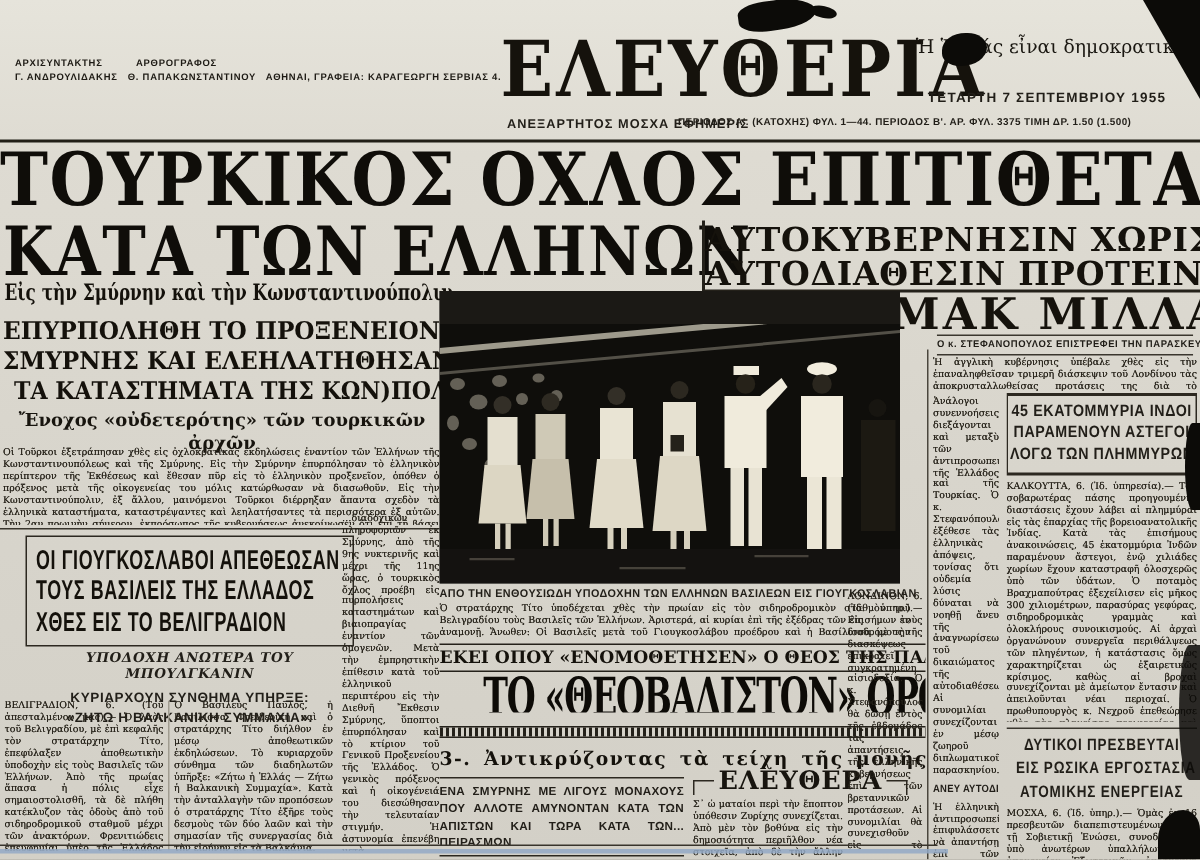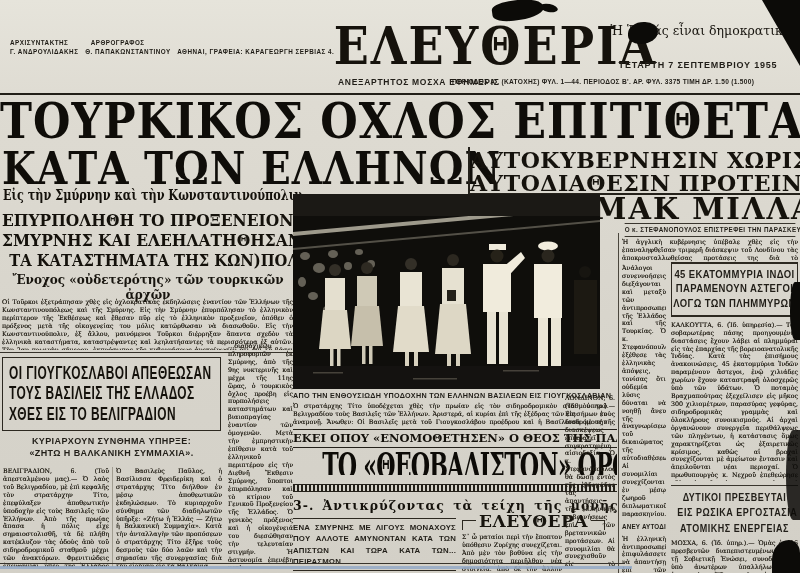--- a/index.html
+++ b/index.html
@@ -113,26 +113,27 @@
 
   <div class="abs" style="left:2px;top:210px;width:292px;">
     <div class="deck nowrap">ΕΠΥΡΠΟΛΗΘΗ ΤΟ ΠΡΟΞΕΝΕΙΟΝ ΤΗΣ</div>
     <div class="deck nowrap">ΣΜΥΡΝΗΣ ΚΑΙ ΕΛΕΗΛΑΤΗΘΗΣΑΝ</div>
     <div class="deck nowrap" style="transform:scale(.95,1.05);transform-origin:center top;">ΤΑ ΚΑΤΑΣΤΗΜΑΤΑ ΤΗΣ ΚΩΝ)ΠΟΛΕΩΣ</div>
     <div class="deck-kicker">Ἔνοχος «οὐδετερότης» τῶν τουρκικῶν ἀρχῶν</div>
   </div>
   <div class="abs tx" style="left:2px;top:298px;width:291px;height:52px;">Οἱ Τοῦρκοι ἐξετράπησαν χθὲς εἰς ὀχλοκρατικὰς ἐκδηλώσεις ἐναντίον τῶν Ἑλλήνων τῆς Κωνσταντινουπόλεως καὶ τῆς Σμύρνης. Εἰς τὴν Σμύρνην ἐπυρπόλησαν τὸ ἑλληνικὸν περίπτερον τῆς Ἐκθέσεως καὶ ἔθεσαν πῦρ εἰς τὸ ἑλληνικὸν προξενεῖον, ὁπόθεν ὁ πρόξενος μετὰ τῆς οἰκογενείας του μόλις κατώρθωσαν νὰ διασωθοῦν. Εἰς τὴν Κωνσταντινούπολιν, ἐξ ἄλλου, μαινόμενοι Τοῦρκοι διέρρηξαν ἅπαντα σχεδὸν τὰ ἑλληνικὰ καταστήματα, καταστρέψαντες καὶ λεηλατήσαντες τὰ περισσότερα ἐξ αὐτῶν. Τὴν 2αν πρωινὴν σήμερον, ἐκπρόσωπος τῆς κυβερνήσεως ἀνεκοίνωσεν ὅτι ἐπὶ τῇ βάσει ὑπευθύνων διαβεβαιώσεων ἀποκατεστάθη ἡ τάξις.</div>
   <div class="hr" style="left:0;top:352px;width:293px;"></div>
 
-  <div class="abs" style="left:2px;top:357px;width:219px;">
+  <div class="abs" style="left:17px;top:357px;width:219px;">
     <div class="bel-box">
       <div class="bel-line">ΟΙ ΓΙΟΥΓΚΟΣΛΑΒΟΙ ΑΠΕΘΕΩΣΑΝ</div>
       <div class="bel-line">ΤΟΥΣ ΒΑΣΙΛΕΙΣ ΤΗΣ ΕΛΛΑΔΟΣ</div>
       <div class="bel-line">ΧΘΕΣ ΕΙΣ ΤΟ ΒΕΛΙΓΡΑΔΙΟΝ</div>
     </div>
+    <div class="bel-sub1" style="margin-top:3px;">ΥΠΟΔΟΧΗ ΑΝΩΤΕΡΑ ΤΟΥ ΜΠΟΥΛΓΚΑΝΙΝ</div>
     <div class="bel-sub2" style="margin-top:4px;">ΚΥΡΙΑΡΧΟΥΝ ΣΥΝΘΗΜΑ ΥΠΗΡΞΕ:</div>
     <div class="bel-sub2">«ΖΗΤΩ Η ΒΑΛΚΑΝΙΚΗ ΣΥΜΜΑΧΙΑ».</div>
   </div>
   <div class="abs twocol" style="left:3px;top:467px;width:219px;height:100px;overflow:hidden;">
     <div class="tx">ΒΕΛΙΓΡΑΔΙΟΝ, 6. (Τοῦ ἀπεσταλμένου μας).— Ὁ λαὸς τοῦ Βελιγραδίου, μὲ ἐπὶ κεφαλῆς τὸν στρατάρχην Τίτο, ἐπεφύλαξεν ἀποθεωτικὴν ὑποδοχὴν εἰς τοὺς Βασιλεῖς τῶν Ἑλλήνων. Ἀπὸ τῆς πρωίας ἅπασα ἡ πόλις εἶχε σημαιοστολισθῆ, τὰ δὲ πλήθη κατέκλυζον τὰς ὁδοὺς ἀπὸ τοῦ σιδηροδρομικοῦ σταθμοῦ μέχρι τῶν ἀνακτόρων. Φρενιτιώδεις ἐπευφημίαι ὑπὲρ τῆς Ἑλλάδος καὶ τῆς Βαλκανικῆς Συμμαχίας ἠκούοντο καθ' ὅλην τὴν διαδρομήν.</div>
     <div class="tx">Ὁ Βασιλεὺς Παῦλος, ἡ Βασίλισσα Φρειδερίκη καὶ ὁ στρατάρχης Τίτο διήλθον ἐν μέσῳ ἀποθεωτικῶν ἐκδηλώσεων. Τὸ κυριαρχοῦν σύνθημα τῶν διαδηλωτῶν ὑπῆρξε: «Ζήτω ἡ Ἑλλάς — Ζήτω ἡ Βαλκανικὴ Συμμαχία». Κατὰ τὴν ἀνταλλαγὴν τῶν προπόσεων ὁ στρατάρχης Τίτο ἐξῆρε τοὺς δεσμοὺς τῶν δύο λαῶν καὶ τὴν σημασίαν τῆς συνεργασίας διὰ τὴν εἰρήνην εἰς τὰ Βαλκάνια.</div>
   </div>
 
   <div class="abs tx" style="left:228px;top:342px;width:65px;height:225px;">…διαδοχικῶν πληροφοριῶν ἐκ Σμύρνης, ἀπὸ τῆς 9ης νυκτερινῆς καὶ μέχρι τῆς 11ης ὥρας, ὁ τουρκικὸς ὄχλος προέβη εἰς πυρπολήσεις καταστημάτων καὶ βιαιοπραγίας ἐναντίον τῶν ὁμογενῶν. Μετὰ τὴν ἐμπρηστικὴν ἐπίθεσιν κατὰ τοῦ ἑλληνικοῦ περιπτέρου εἰς τὴν Διεθνῆ Ἔκθεσιν Σμύρνης, ὕποπτοι ἐπυρπόλησαν καὶ τὸ κτίριον τοῦ Γενικοῦ Προξενείου τῆς Ἑλλάδος. Ὁ γενικὸς πρόξενος καὶ ἡ οἰκογένειά του διεσώθησαν τὴν τελευταίαν στιγμήν. Ἡ ἀστυνομία ἐπενέβη μετὰ ἀδικαιολογήτου καθυστερήσεως, καθ' ἣν ὥραν αἱ φλόγες κατέτρωγον τὸ κτίριον. Αἱ ζημίαι ὑπολογίζονται εἰς πολλὰ ἑκατομμύρια.</div>
 

